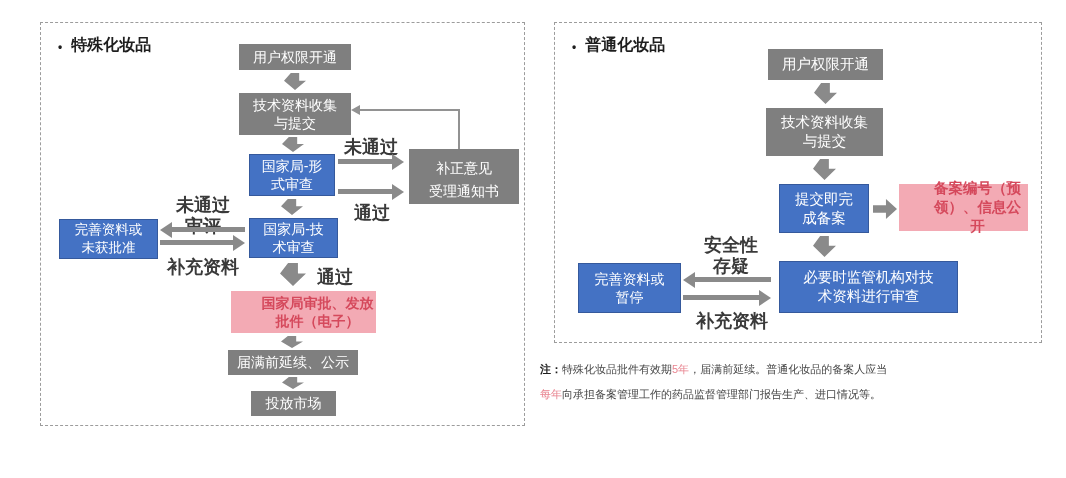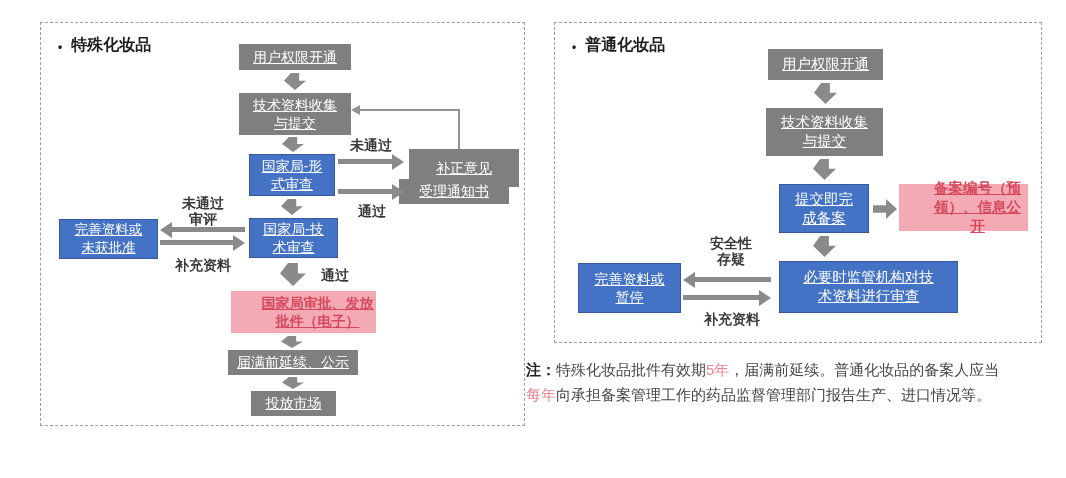--- a/index.html
+++ b/index.html
@@ -15,27 +15,27 @@
   #panel-left{left:40px;top:22px;width:485px;height:404px;}
   #panel-right{left:554px;top:22px;width:488px;height:321px;}
   .panel-title{
     position:absolute;left:17px;top:12px;display:flex;align-items:center;gap:9px;
     font-size:16px;font-weight:bold;color:#1e1e1e;white-space:nowrap;
   }
   .panel-title .bullet{font-size:12px;line-height:1;transform:translateY(1px);}
   .box{
     position:absolute;display:flex;align-items:center;justify-content:center;
     text-align:center;white-space:pre-line;box-sizing:border-box;
-    font-size:14px;line-height:1.3;padding:1px 2px;text-decoration:underline;
+    font-size:14px;line-height:1.3;padding:1px 2px;
   }
   .gray{background:#7f7f7f;color:#ffffff;}
   .blue{background:#4472c4;color:#ffffff;border:1px solid #35599c;}
   .pink{background:#f3aab4;color:#d5495c;font-weight:bold;padding-left:30px;}
   .lbl{
-    position:absolute;font-size:14px;font-weight:bold;color:#3a3a3a;
+    position:absolute;font-size:18px;font-weight:bold;color:#3a3a3a;
     text-align:center;white-space:pre-line;line-height:1.15;
   }
   
   .darrow{position:absolute;background:#8a8a8a;
     clip-path:polygon(31% 0,69% 0,69% 46%,100% 46%,50% 100%,0 46%);}
   .rarrow{position:absolute;background:#8a8a8a;
     clip-path:polygon(0 31%,54% 31%,54% 0,100% 50%,54% 100%,54% 69%,0 69%);}
   
   .stem{position:absolute;height:5px;background:#8a8a8a;}
   .stem.head-right::after{
@@ -46,21 +46,21 @@
     content:"";position:absolute;left:-12px;top:-5.5px;width:0;height:0;
     border-top:8px solid transparent;border-bottom:8px solid transparent;
     border-right:12px solid #8a8a8a;}
   
   .thin{position:absolute;background:#929292;}
   .loop-head{
     position:absolute;width:0;height:0;
     border-top:5px solid transparent;border-bottom:5px solid transparent;
     border-right:9px solid #929292;}
   
-  .note{position:absolute;left:526px;top:357px;font-size:15px;line-height:25px;color:#464646;}
+  .note{position:absolute;left:540px;top:357px;font-size:11px;line-height:25px;color:#464646;}
   .note .line{white-space:nowrap;}
   .note .prefix{font-weight:bold;color:#1f1f1f;}
   .note .hl{color:#e8838f;}
 </style>
 </head>
 <body>
 
 <section class="panel" id="panel-left">
   <div class="panel-title">
     <span class="bullet">•</span>
@@ -75,21 +75,21 @@
   <div class="darrow" style="left:241px;top:114px;width:22px;height:15px"></div>
 
   <div class="box blue" style="left:208px;top:131px;width:86px;height:42px">国家局-形
 式审查</div>
   <div class="darrow" style="left:240px;top:176px;width:22px;height:16px"></div>
 
   <div class="box blue" style="left:208px;top:195px;width:89px;height:40px">国家局-技
 术审查</div>
 
   <div class="box gray" style="left:368px;top:126px;width:110px;height:38px">补正意见</div>
-  <div class="box gray" style="left:358px;top:156px;width:110px;height:25px">受理通知书</div>
+  <div class="box gray" style="left:368px;top:156px;width:110px;height:25px">受理通知书</div>
 
   <div class="lbl" style="left:299px;top:114px;width:62px">未通过</div>
   <div class="stem head-right" style="left:297px;top:136px;width:54px"></div>
   <div class="stem head-right" style="left:297px;top:166px;width:54px"></div>
   <div class="lbl" style="left:303px;top:180px;width:56px">通过</div>
 
   <div class="thin" style="left:318px;top:86px;width:101px;height:2px"></div>
   <div class="thin" style="left:417px;top:86px;width:2px;height:40px"></div>
   <div class="loop-head" style="left:310px;top:82px"></div>
 

